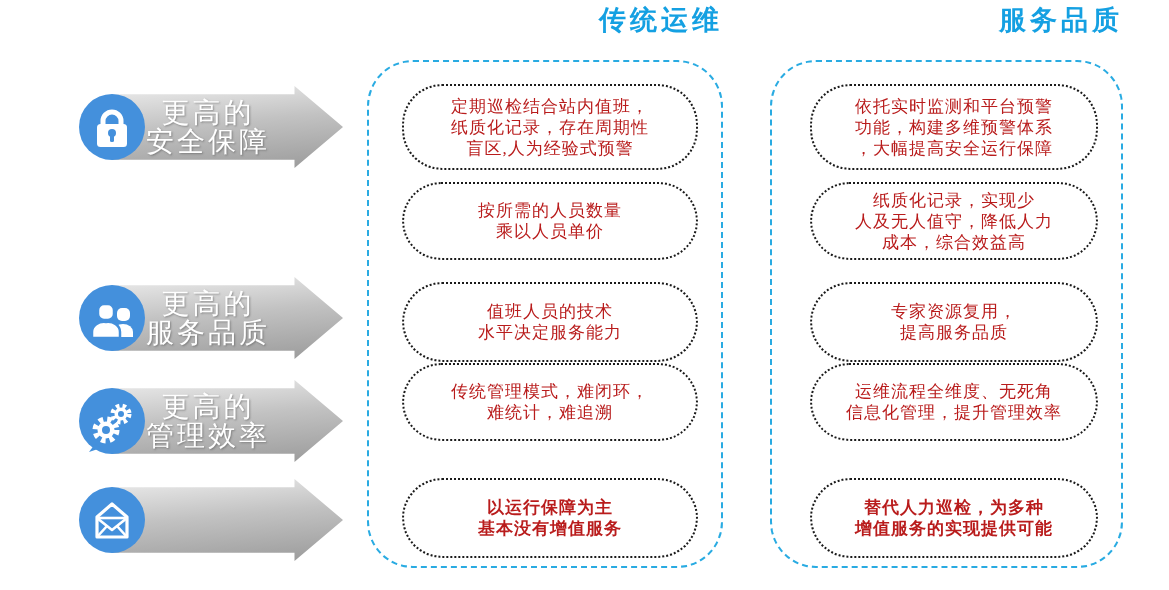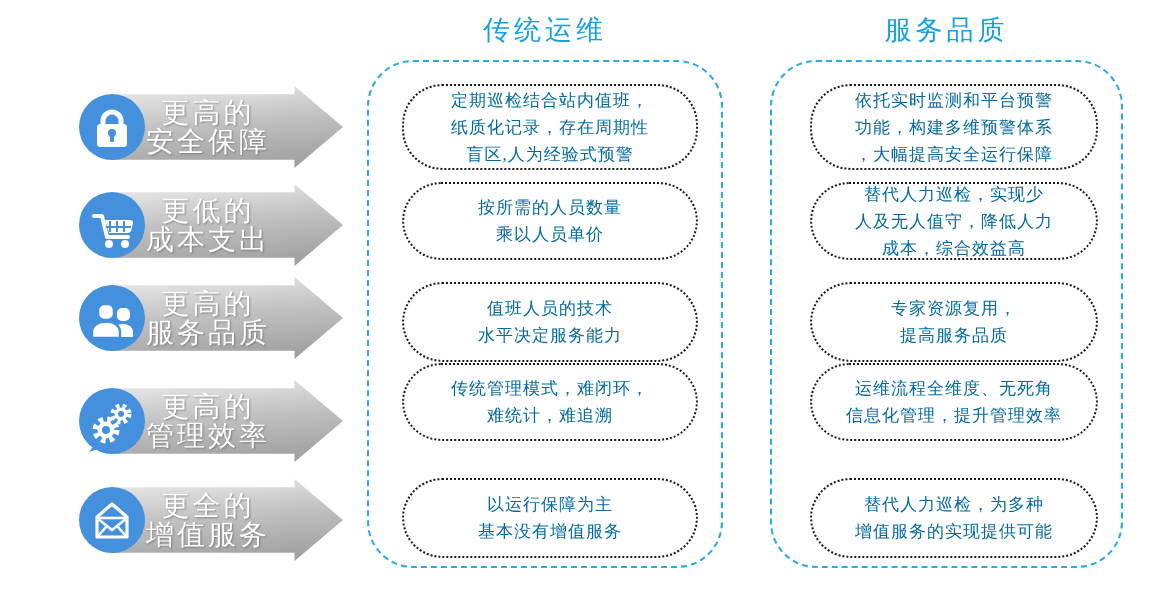--- a/index.html
+++ b/index.html
@@ -52,24 +52,24 @@
     left: 0;
     top: 8px;
     width: 66px;
     height: 66px;
     z-index: 2;
   }
 
   
   .col-title {
     position: absolute;
-    top: 12px;
-    text-align: center;
+    top: 2px;
+    text-align: right;
     font-size: 27px;
-    font-weight: normal;
+    font-weight: bold;
     letter-spacing: 4px;
     color: #14A0E2;
   }
   .col-title.trad { left: 367px; width: 356px; }
   .col-title.intel { left: 770px; width: 353px; }
 
   
   .dash-panel {
     position: absolute;
     top: 60px;
@@ -88,32 +88,32 @@
     border-radius: 40px;
     display: flex;
     align-items: center;
     justify-content: center;
     text-align: center;
     padding: 2px 12px;
     background: #ffffff;
   }
   .pill-box .box-text {
     font-size: 17px;
-    line-height: 27px;
+    line-height: 21px;
     letter-spacing: 1px;
-    color: #0369a1;
+    color: #b91c1c;
     white-space: pre-line;
   }
   .col-trad .pill-box { left: 402px; width: 296px; }
   .col-intel .pill-box { left: 810px; width: 288px; }
   .pill-box.b1 { top: 84px;  height: 86px; }
   .pill-box.b2 { top: 182px; height: 78px; }
   .pill-box.b3 { top: 282px; height: 80px; align-items: center; }
   .pill-box.b4 { top: 363px; height: 78px; }
-  .pill-box.b5 { top: 478px; height: 80px; }
+  .pill-box.b5 { top: 478px; height: 80px; font-weight: bold; }
 
   
   .row-1 { top: 86px; }
   .row-2 { top: 184px; }
   .row-3 { top: 277px; }
   .row-4 { top: 380px; }
   .row-5 { top: 479px; }
 </style>
 </head>
 <body>
@@ -128,36 +128,20 @@
         <path d="M24 33 v-6 a9 9 0 0 1 18 0 v6" fill="none" stroke="#ffffff" stroke-width="5"></path>
         <rect x="18" y="30" width="30" height="23" rx="3.5" fill="#ffffff"></rect>
         <circle cx="33" cy="39" r="4" fill="#4490DC"></circle>
         <rect x="31" y="40" width="4" height="8" rx="1.5" fill="#4490DC"></rect>
       </svg>
     </span>
     <div class="arrow-label">更高的
 安全保障</div>
   </div>
 
-  <div class="benefit-row row-2">
-    <div class="arrow-banner"></div>
-    <span class="icon-circle">
-      <svg width="66" height="66" viewBox="0 0 66 66">
-        <circle cx="33" cy="33" r="33" fill="#4490DC"></circle>
-        <path d="M15 24 h8 l5 21 h21" fill="none" stroke="#ffffff" stroke-width="4" stroke-linecap="round" stroke-linejoin="round"></path>
-        <path d="M26 28 h25 a3 3 0 0 1 3 3.2 l-1.5 6.5 a4.5 4.5 0 0 1 -4.4 3.3 h-18" fill="#ffffff"></path>
-        <path d="M31 29 v11 M38 29 v11 M45 29 v11" stroke="#4490DC" stroke-width="2"></path>
-        <path d="M27 35 h25" stroke="#4490DC" stroke-width="2"></path>
-        <circle cx="30" cy="52" r="4" fill="#ffffff"></circle>
-        <circle cx="46" cy="52" r="4" fill="#ffffff"></circle>
-      </svg>
-    </span>
-    <div class="arrow-label">更低的
-成本支出</div>
-  </div>
 
   <div class="benefit-row row-3">
     <div class="arrow-banner"></div>
     <span class="icon-circle">
       <svg width="66" height="66" viewBox="0 0 66 66">
         <circle cx="33" cy="33" r="33" fill="#4490DC"></circle>
         <rect x="38" y="23" width="13" height="13" rx="5" fill="#ffffff"></rect>
         <path d="M34 52 v-5 a10 8 0 0 1 10 -8 a10 8 0 0 1 10 8 v5 z" fill="#ffffff"></path>
         <rect x="19" y="19" width="16" height="16" rx="6" fill="#ffffff" stroke="#4490DC" stroke-width="2.5"></rect>
         <path d="M13 53 v-6 a12 10 0 0 1 14 -10 a12 10 0 0 1 14 10 v6 z" fill="#ffffff" stroke="#4490DC" stroke-width="2.5"></path>
@@ -189,22 +173,20 @@
     <div class="arrow-banner"></div>
     <span class="icon-circle">
       <svg width="66" height="66" viewBox="0 0 66 66">
         <circle cx="33" cy="33" r="33" fill="#4490DC"></circle>
         <path d="M18 30 L33 17 L48 30 L48 50 L18 50 Z" fill="none" stroke="#ffffff" stroke-width="3.2" stroke-linejoin="round"></path>
         <path d="M18 31 L48 31" stroke="#ffffff" stroke-width="2.6"></path>
         <path d="M18 31 L33 43 L48 31" fill="none" stroke="#ffffff" stroke-width="2.6" stroke-linejoin="round"></path>
         <path d="M18 50 L28 39 M48 50 L38 39" stroke="#ffffff" stroke-width="2.6"></path>
       </svg>
     </span>
-    <div class="arrow-label">更全的
-增值服务</div>
   </div>
 
   <div class="col-trad">
     <div class="col-title trad">传统运维</div>
     <div class="dash-panel trad"></div>
     <div class="pill-box b1">
       <span class="box-text">定期巡检结合站内值班，
 纸质化记录，存在周期性
 盲区,人为经验式预警</span>
     </div>
@@ -228,21 +210,21 @@
 
   <div class="col-intel">
     <div class="col-title intel">服务品质</div>
     <div class="dash-panel intel"></div>
     <div class="pill-box b1">
       <span class="box-text">依托实时监测和平台预警
 功能，构建多维预警体系
 ，大幅提高安全运行保障</span>
     </div>
     <div class="pill-box b2">
-      <span class="box-text">替代人力巡检，实现少
+      <span class="box-text">纸质化记录，实现少
 人及无人值守，降低人力
 成本，综合效益高</span>
     </div>
     <div class="pill-box b3">
       <span class="box-text">专家资源复用，
 提高服务品质</span>
     </div>
     <div class="pill-box b4">
       <span class="box-text">运维流程全维度、无死角
 信息化管理，提升管理效率</span>

